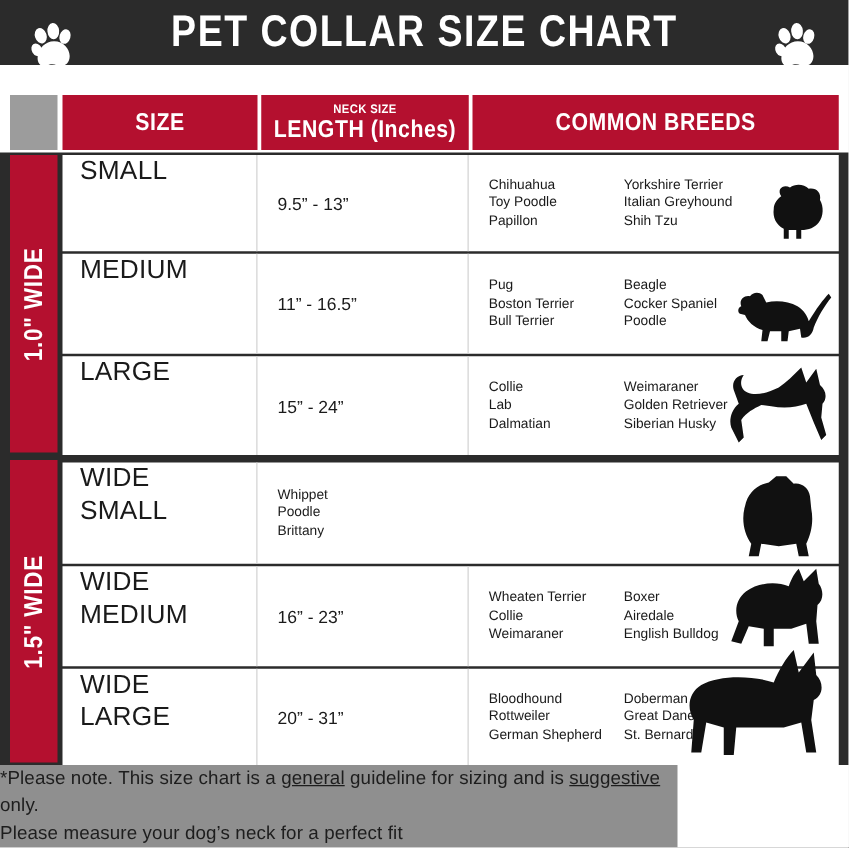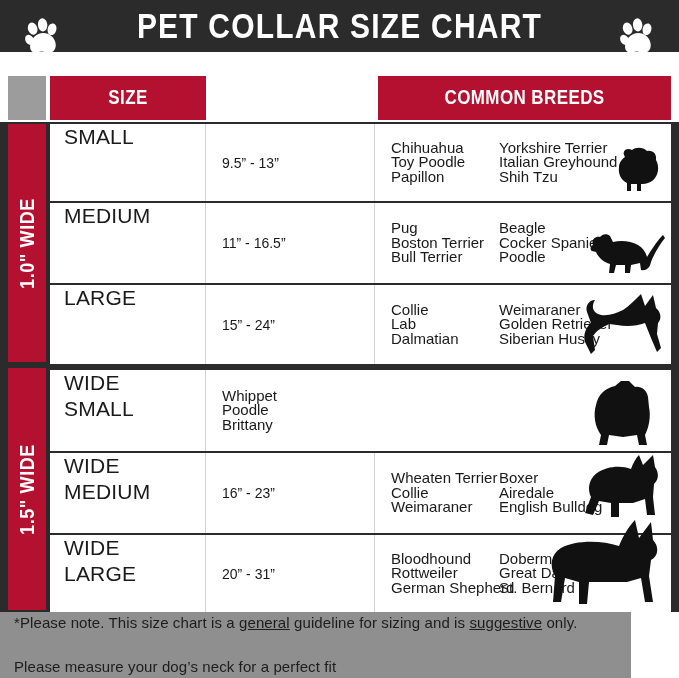--- a/index.html
+++ b/index.html
@@ -156,21 +156,21 @@
   }
   .row .c-breeds {
     flex: 1;
     display: flex;
     align-items: center;
     position: relative;
     padding-left: 16px;
     box-sizing: border-box;
   }
   .breedcol {
-    font-size: 15px;
+    font-size: 11px;
     line-height: 14.5px;
     color: #1a1a1a;
     white-space: nowrap;
   }
   .breedcol.b1 { width: 108px; }
   .breedcol.b2 { width: 112px; }
 
   .dog {
     position: absolute;
     right: 4px;
@@ -182,26 +182,25 @@
     position: absolute;
     left: 0; top: 240px;
     width: 621px; height: 6px;
     background: #2b2b2b;
   }
 
   
   .footer {
     position: absolute;
     left: 0; top: 612px;
-    width: 631px; height: 66px;
+    width: 542px; height: 66px;
     background: #8f8f8f;
     display: flex;
     flex-direction: column;
-    justify-content: space-between;
-    padding-left: 14px;
+    justify-content: center;
     box-sizing: border-box;
     z-index: 5;
   }
   .footer .fline {
     font-size: 15px;
     color: #1d1d1d;
     line-height: 22px;
     letter-spacing: 0.1px;
   }
   .u { text-decoration: underline; }
@@ -227,20 +226,24 @@
       <ellipse cx="12" cy="35" rx="6.5" ry="8.5" fill="#fff" transform="rotate(-30 12 35)"></ellipse>
       <path d="M34 24 C46 24 54 34 54 43 C54 53 46 58 38 55 C33 53 30 53 25 55 C18 58 12 52 13 44 C14 33 23 24 34 24 Z" fill="#fff"></path>
     </svg>
   </div>
 
   <div class="headrow">
     <div class="corner-box"></div>
     <div class="hcell size">
       <span class="main">SIZE</span>
     </div>
+    <div class="hcell length">
+      <span class="small">NECK SIZE</span>
+      <span class="main">LENGTH (Inches)</span>
+    </div>
     <div class="hcell breeds">
       <span class="main">COMMON BREEDS</span>
     </div>
   </div>
 
   <div class="body-area">
 
     <div class="sideband s10">
       <span class="vtxt">1.0" WIDE</span>
     </div>

